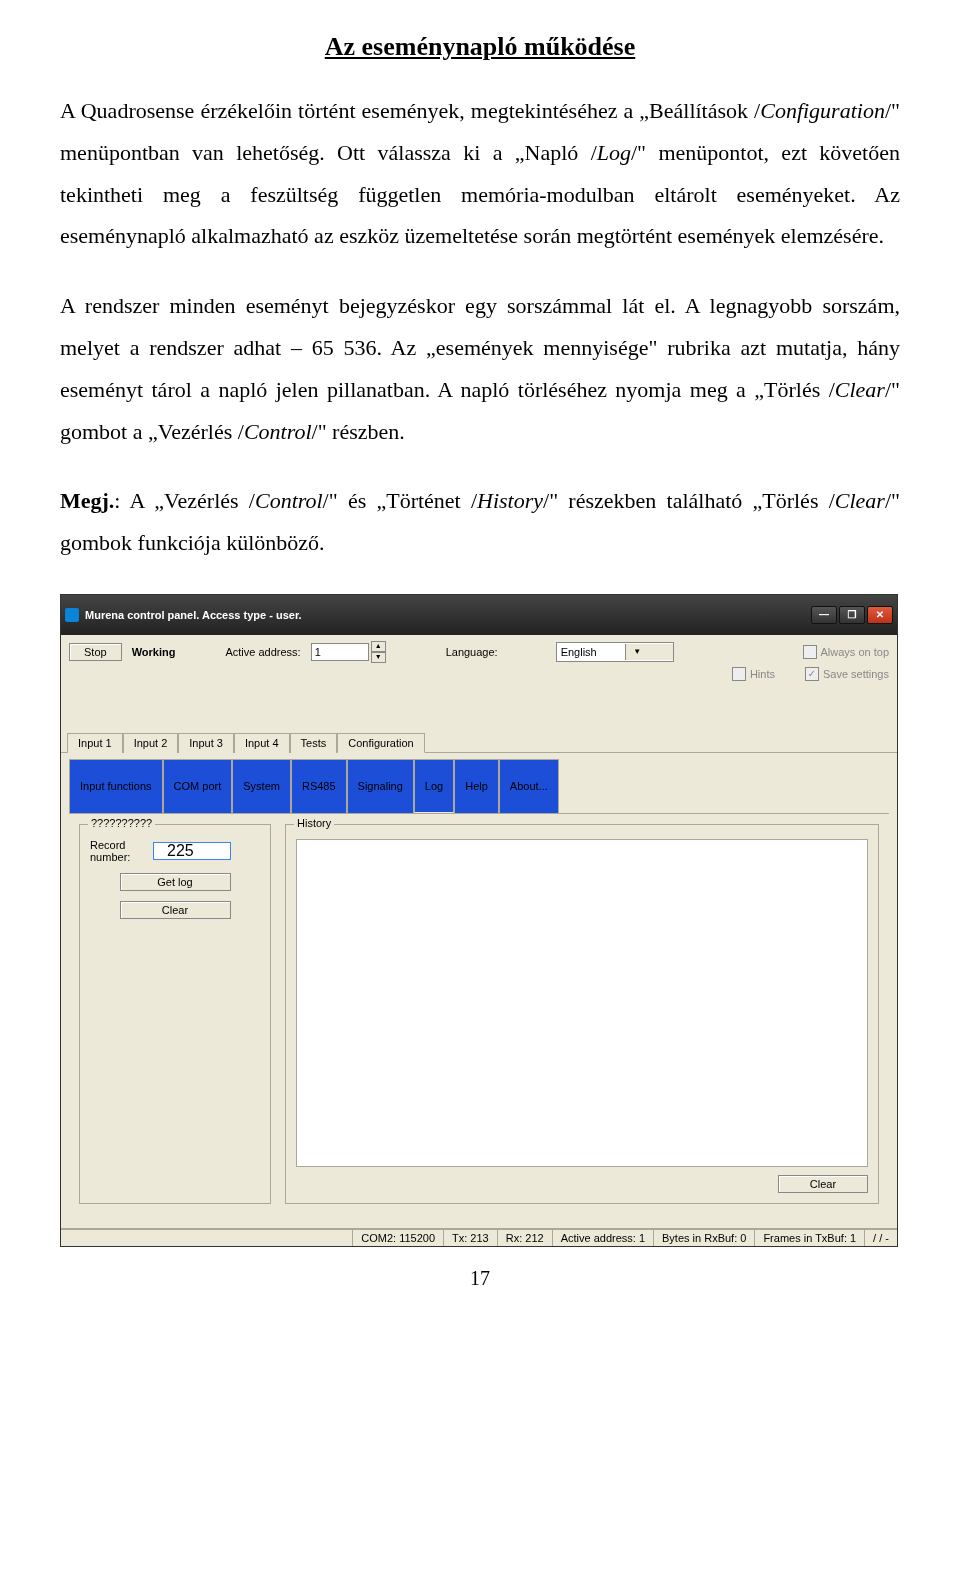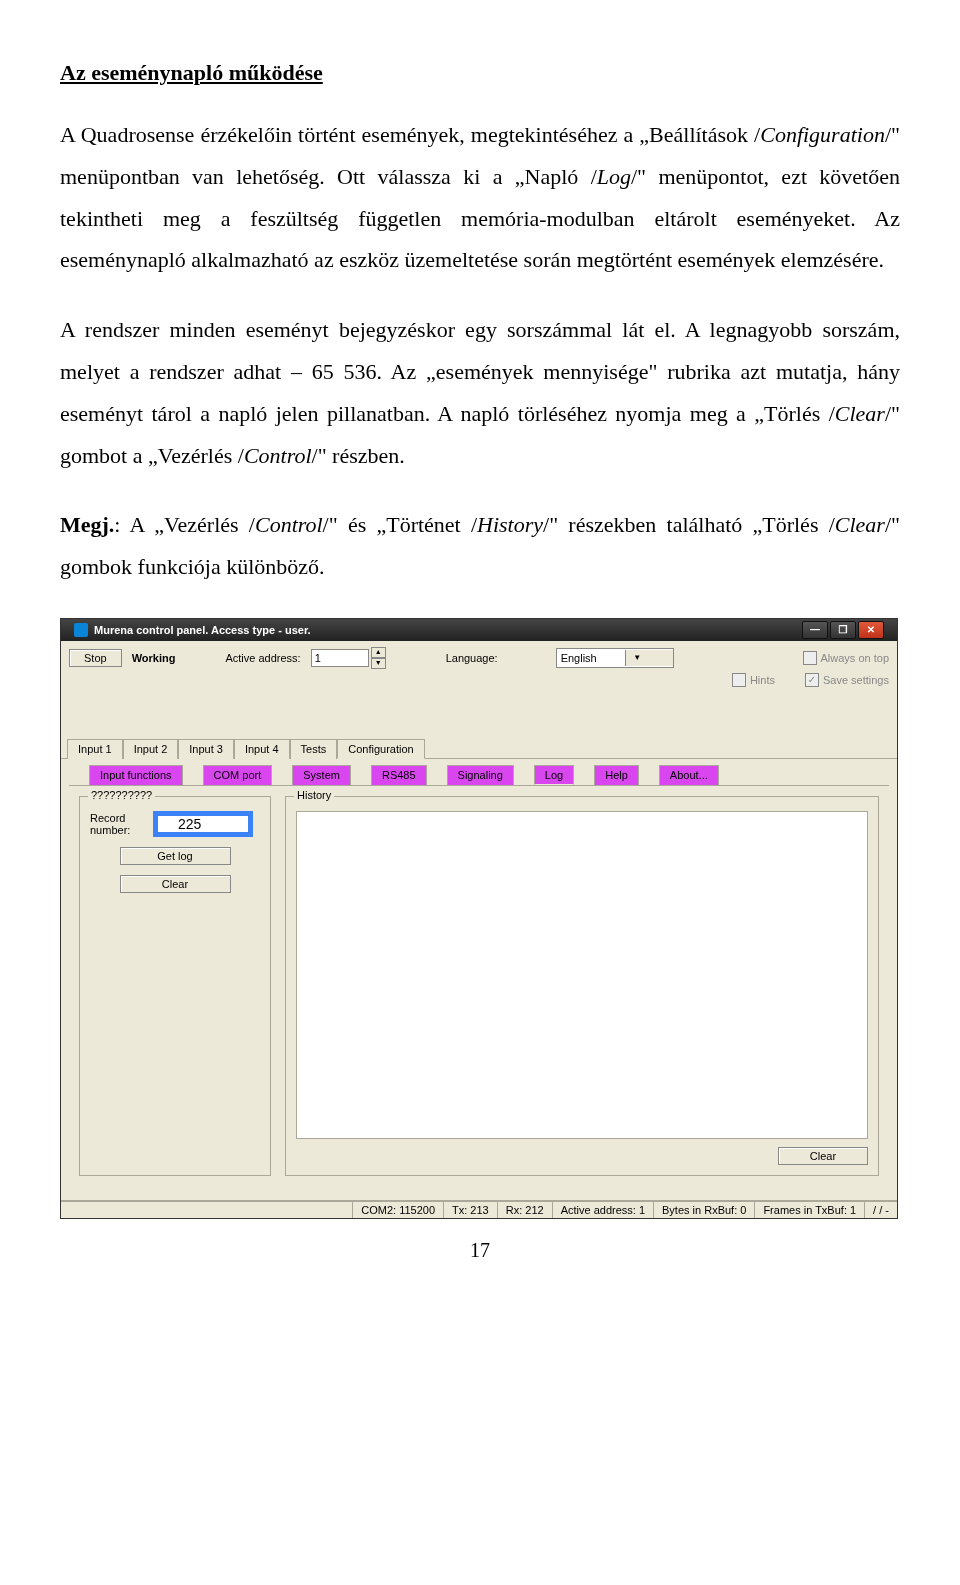--- a/index.html
+++ b/index.html
@@ -14,24 +14,25 @@
     padding: 0 60px 30px 60px;
   }
   .header-row {
     display: flex;
     justify-content: space-between;
     font-size: 22px;
     text-decoration: underline;
     padding-top: 4px;
   }
   .section-title {
-    font-size: 22px;
+    font-size: 26px;
     font-weight: bold;
     text-decoration: underline;
-    margin-top: 60px;
+    margin-top: 32px;
+    text-align: center;
   }
   .body-text {
     font-size: 22px;
     line-height: 1.9;
     text-align: justify;
     margin-top: 28px;
   }
   .body-text .italic { font-style: italic; }
   .screenshot {
     margin: 30px 0 0 0;
@@ -40,22 +41,22 @@
     font-size: 11px;
     color: #000;
     border: 1px solid #333;
     background: #ece9d8;
   }
   .title-bar {
     background: linear-gradient(#444,#222);
     color: #fff;
     display: flex;
     align-items: center;
-    height: 22px;
-    padding: 0 13px;
+    height: 40px;
+    padding: 0 4px;
     font-weight: bold;
     font-size: 11px;
   }
   .title-bar .tb-icon {
     width: 14px; height: 14px;
     background: #0a84d6;
     border-radius: 2px;
     margin-right: 6px;
     display:inline-block;
   }
@@ -166,23 +167,22 @@
     font-weight:normal;
   }
   .subtabstrip {
     display:flex;
     padding:6px 8px 0 8px;
     gap:0;
   }
   .subtab {
     border:1px solid #aca899;
     border-bottom:none;
-    padding:3px 10px;
-    background:#d946ef;
-    margin-left:20px;
+    padding:20px 10px;
+    background:#1d4ed8;
   }
   .subtab.active {
     border-bottom:1px solid #ece9d8;
   }
   .content-area {
     border-top:1px solid #aca899;
     margin:0 8px;
     padding:10px;
     display:flex;
     gap:14px;
@@ -197,22 +197,22 @@
     position:absolute;
     top:-8px;
     left:8px;
     background:#ece9d8;
     padding:0 3px;
   }
   .left-panel { width:170px; }
   .row { display:flex; align-items:center; gap:8px; margin-bottom:10px; }
   .small-input {
     width:50px;height:16px;
-    border:5px solid #3b82f6;background:#fff;
-    font-size:14px;padding:0 20px;
+    border:1px solid #3b82f6;background:#fff;
+    font-size:16px;padding:0 13px;
   }
   .btn-wide { width:111px; text-align:center; }
   .history-panel { flex:1; display:flex; flex-direction:column; }
   .history-box {
     border:1px solid #aca899;
     background:#fff;
     flex:1;
     margin-bottom:8px;
   }
   .history-footer { display:flex; justify-content:flex-end; }

